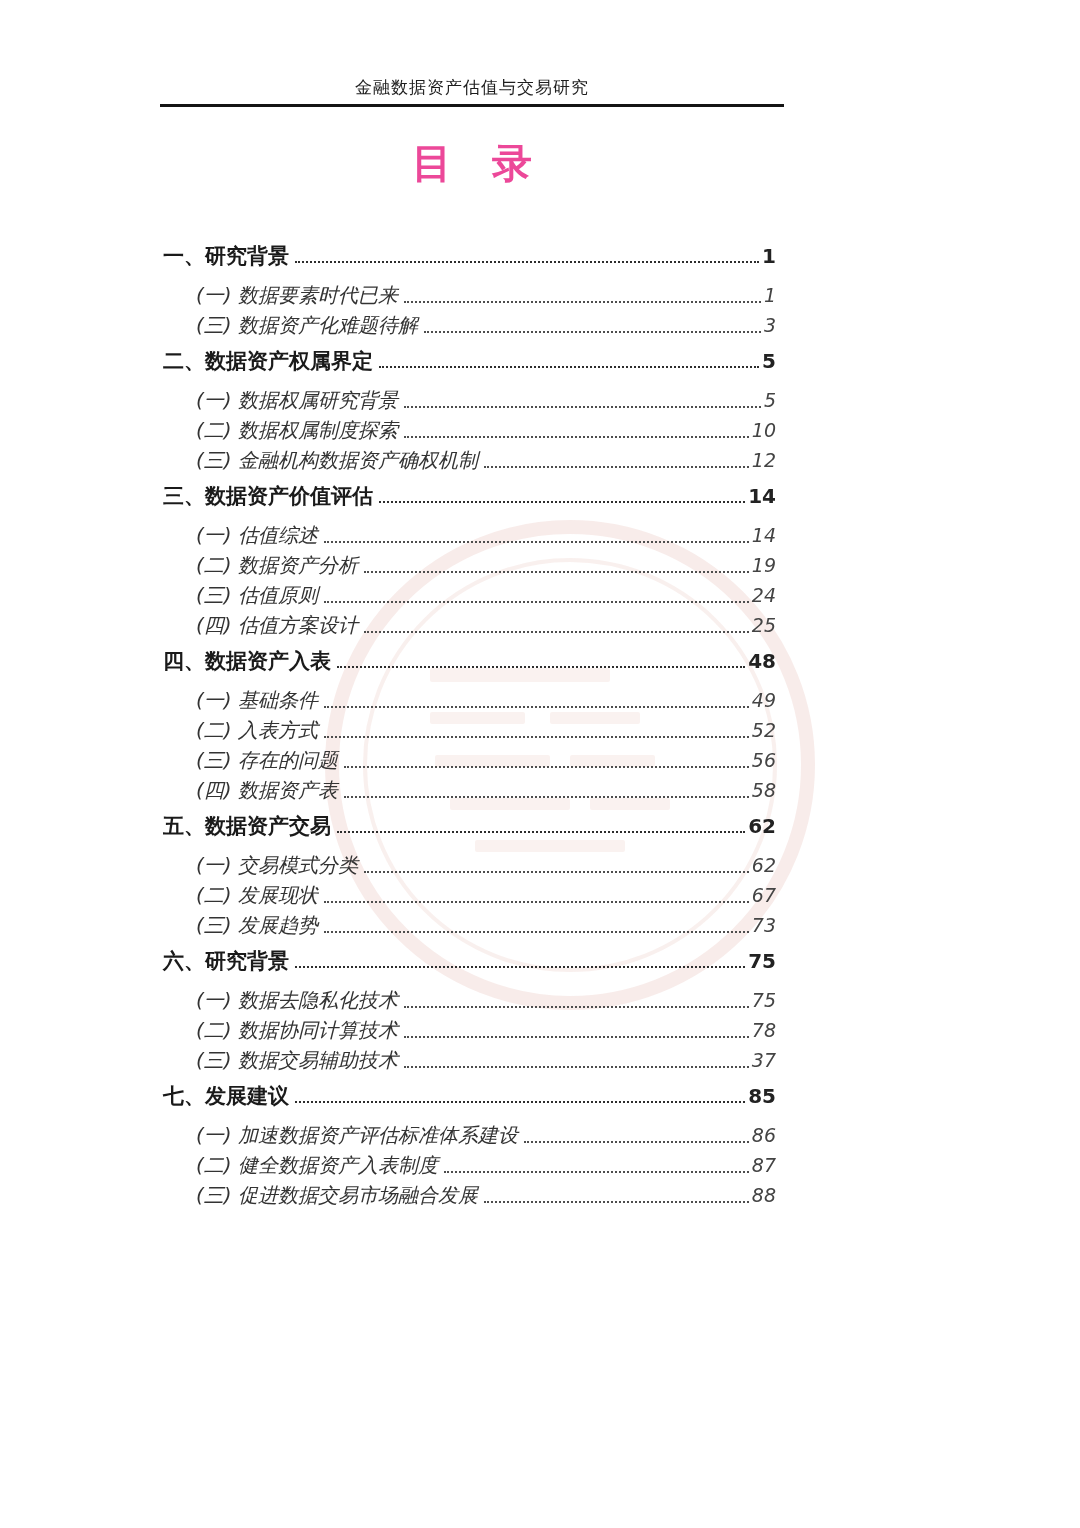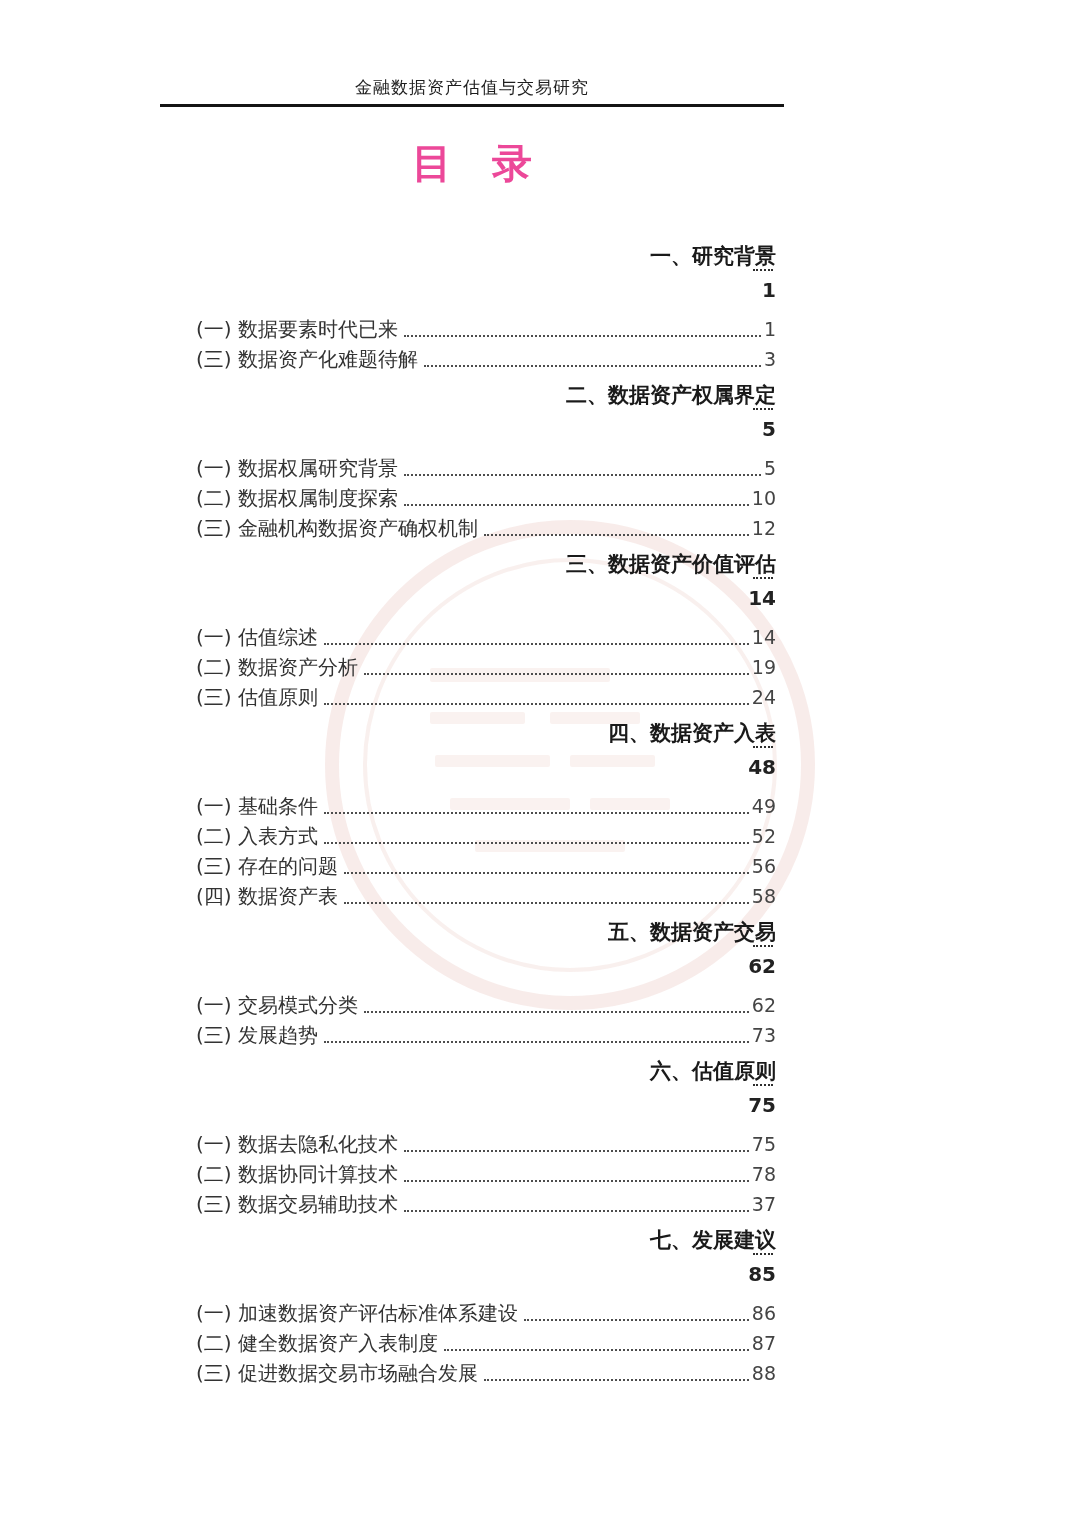--- a/index.html
+++ b/index.html
@@ -69,30 +69,30 @@
     flex: 0 0 auto;
     font-size: 19px;
     color: #444444;
   }
   .toc-chapter {
     margin-top: 10px;
     margin-bottom: 13px;
     font-size: 21px;
     font-weight: bold;
     color: #1a1a1a;
-    flex-direction: column;
   }
   .toc-chapter:first-child { margin-top: 0; }
   .toc-chapter .leader { border-bottom: 2px dotted #2d2d2d; margin-bottom: 6px; }
   .toc-chapter .pagenum { font-weight: bold; color: #222222; font-size: 20px; }
   .toc-sub {
     margin-top: 4px;
     padding-left: 33px;
     font-size: 20px;
     color: #333333;
+    font-style: italic;
   }
 
   
   .watermark {
     position: absolute;
     left: 325px;
     top: 520px;
     width: 490px;
     height: 490px;
     z-index: 0;
@@ -198,20 +198,25 @@
       <div class="toc-row toc-sub">
         <span class="entry-label">(二) 数据资产分析</span>
         <span class="leader"></span>
         <span class="pagenum">19</span>
       </div>
       <div class="toc-row toc-sub">
         <span class="entry-label">(三) 估值原则</span>
         <span class="leader"></span>
         <span class="pagenum">24</span>
       </div>
+      <div class="toc-row toc-sub">
+        <span class="entry-label">(四) 估值方案设计</span>
+        <span class="leader"></span>
+        <span class="pagenum">25</span>
+      </div>
       <div class="toc-row toc-chapter">
         <span class="entry-label">四、数据资产入表</span>
         <span class="leader"></span>
         <span class="pagenum">48</span>
       </div>
       <div class="toc-row toc-sub">
         <span class="entry-label">(一) 基础条件</span>
         <span class="leader"></span>
         <span class="pagenum">49</span>
       </div>
@@ -234,26 +239,31 @@
         <span class="entry-label">五、数据资产交易</span>
         <span class="leader"></span>
         <span class="pagenum">62</span>
       </div>
       <div class="toc-row toc-sub">
         <span class="entry-label">(一) 交易模式分类</span>
         <span class="leader"></span>
         <span class="pagenum">62</span>
       </div>
       <div class="toc-row toc-sub">
+        <span class="entry-label">(二) 发展现状</span>
+        <span class="leader"></span>
+        <span class="pagenum">67</span>
+      </div>
+      <div class="toc-row toc-sub">
         <span class="entry-label">(三) 发展趋势</span>
         <span class="leader"></span>
         <span class="pagenum">73</span>
       </div>
       <div class="toc-row toc-chapter">
-        <span class="entry-label">六、估值原则</span>
+        <span class="entry-label">六、研究背景</span>
         <span class="leader"></span>
         <span class="pagenum">75</span>
       </div>
       <div class="toc-row toc-sub">
         <span class="entry-label">(一) 数据去隐私化技术</span>
         <span class="leader"></span>
         <span class="pagenum">75</span>
       </div>
       <div class="toc-row toc-sub">
         <span class="entry-label">(二) 数据协同计算技术</span>

